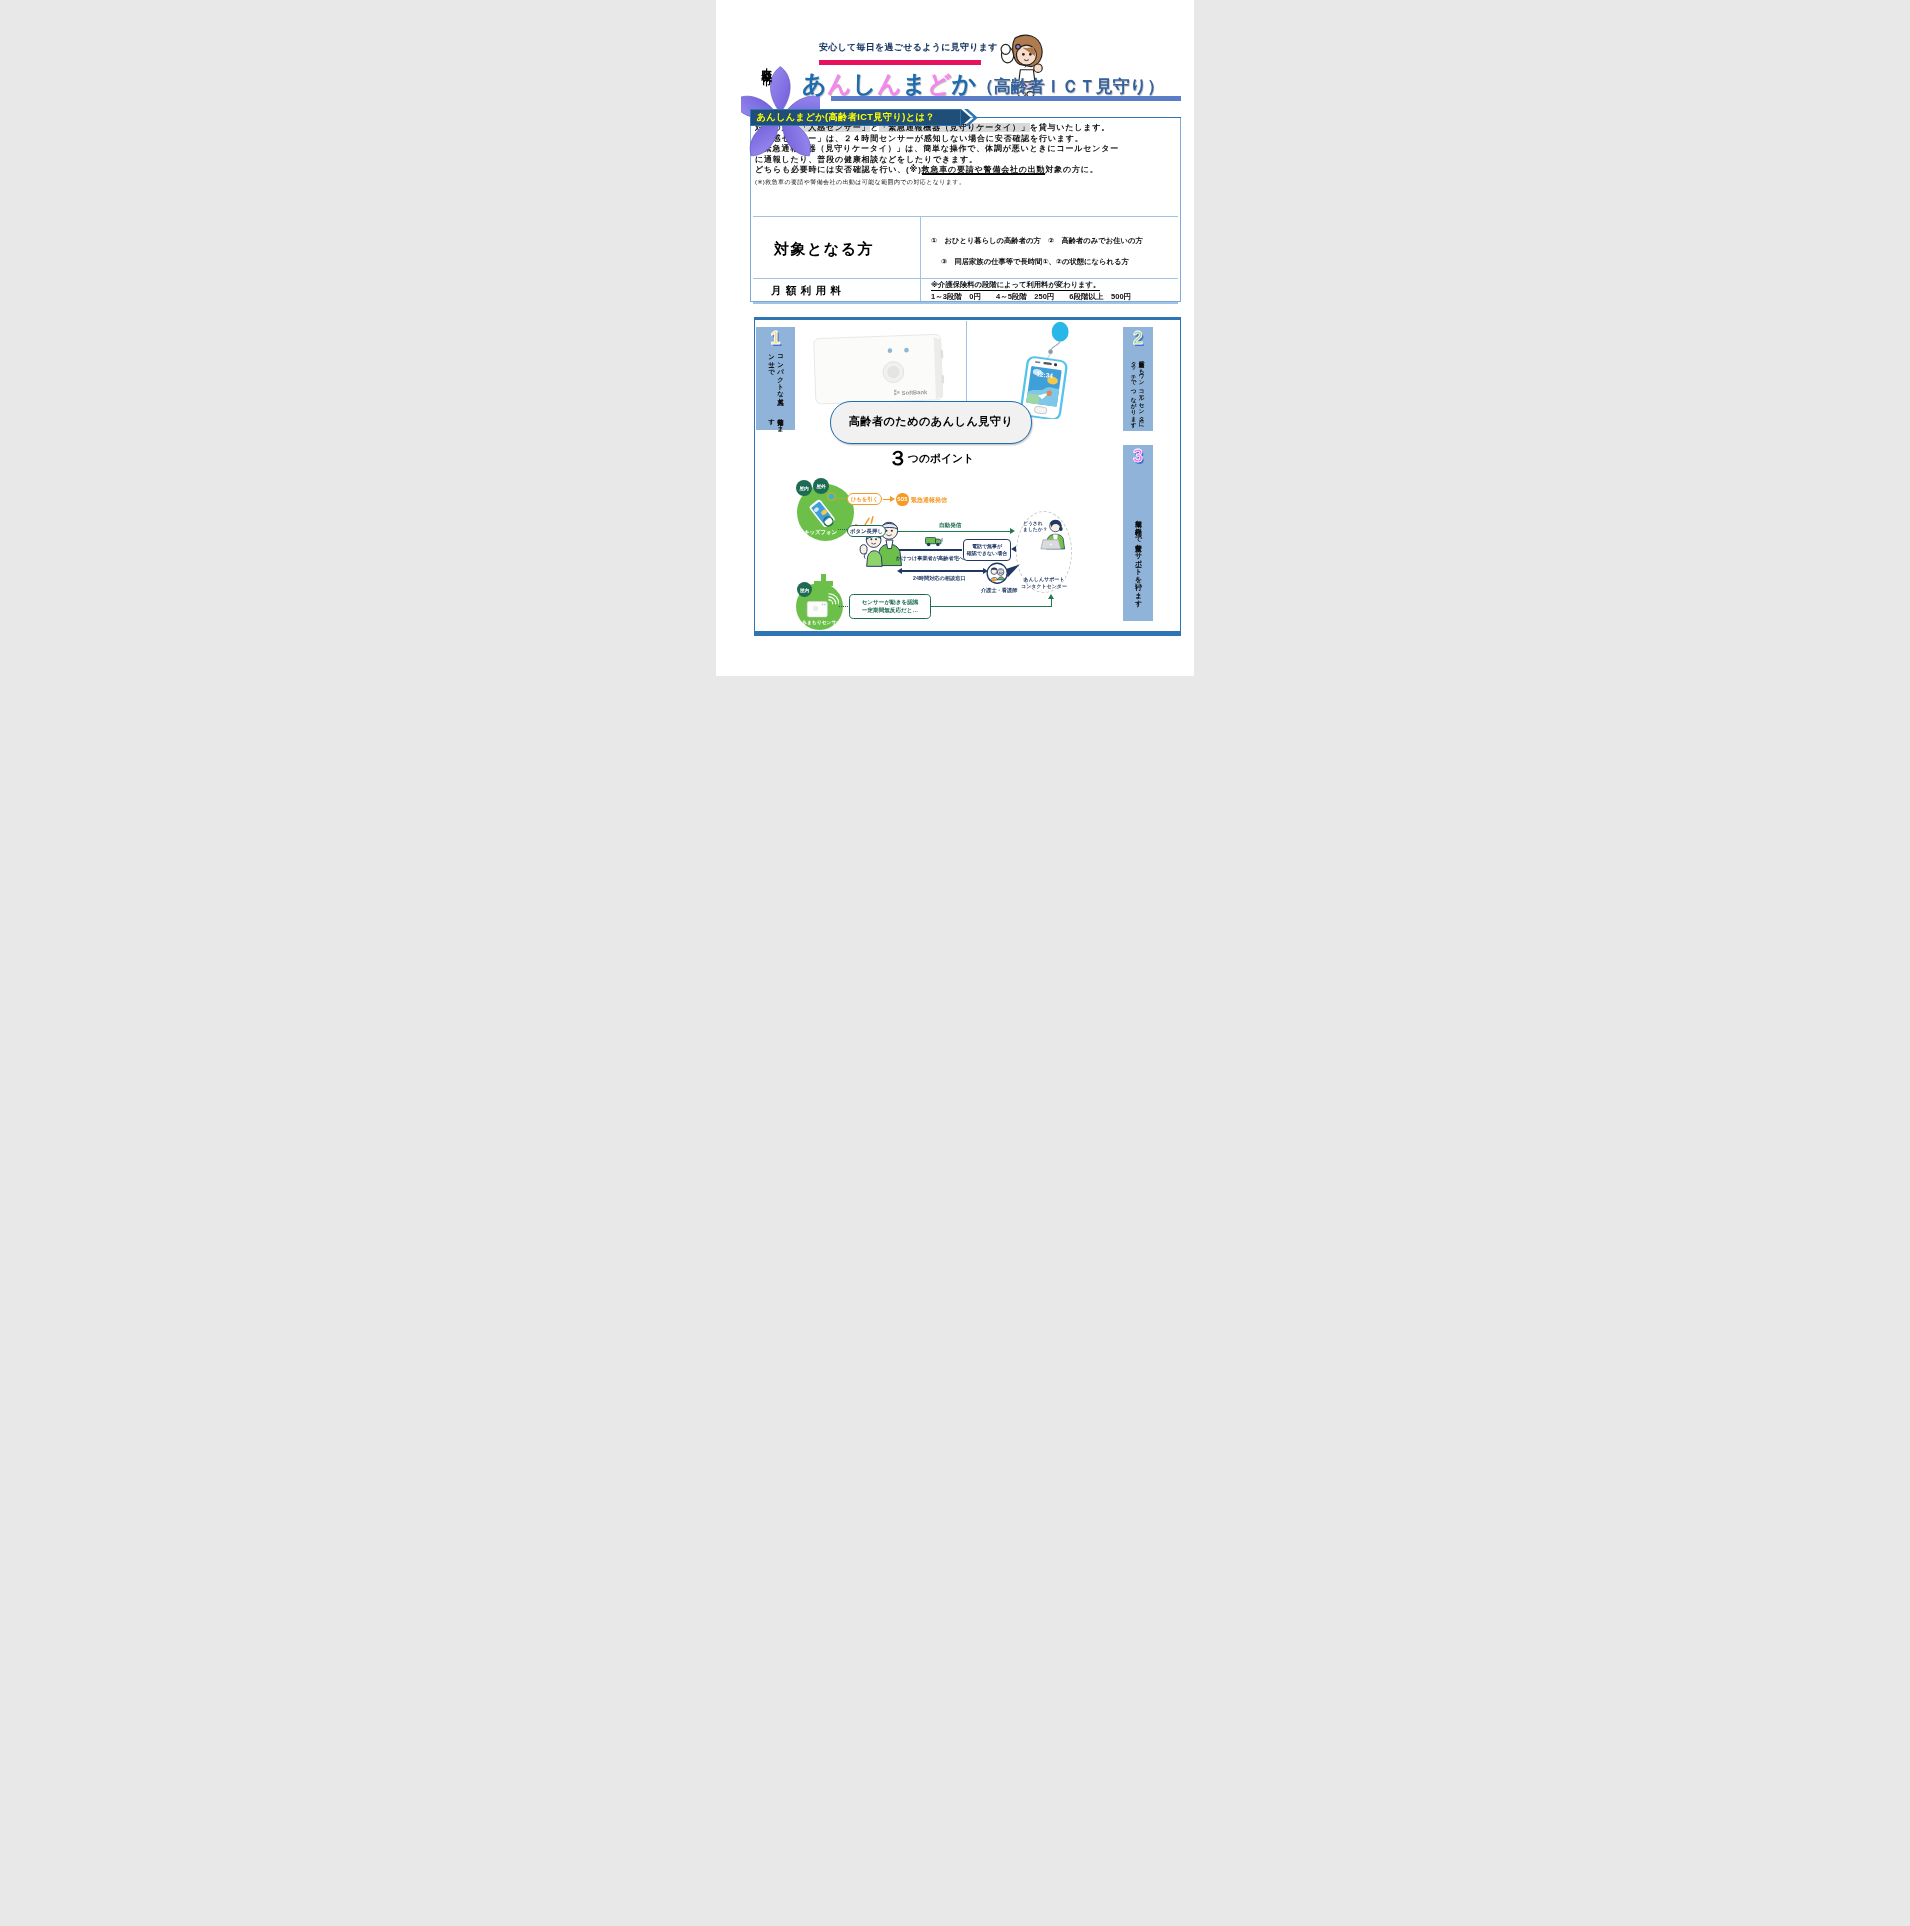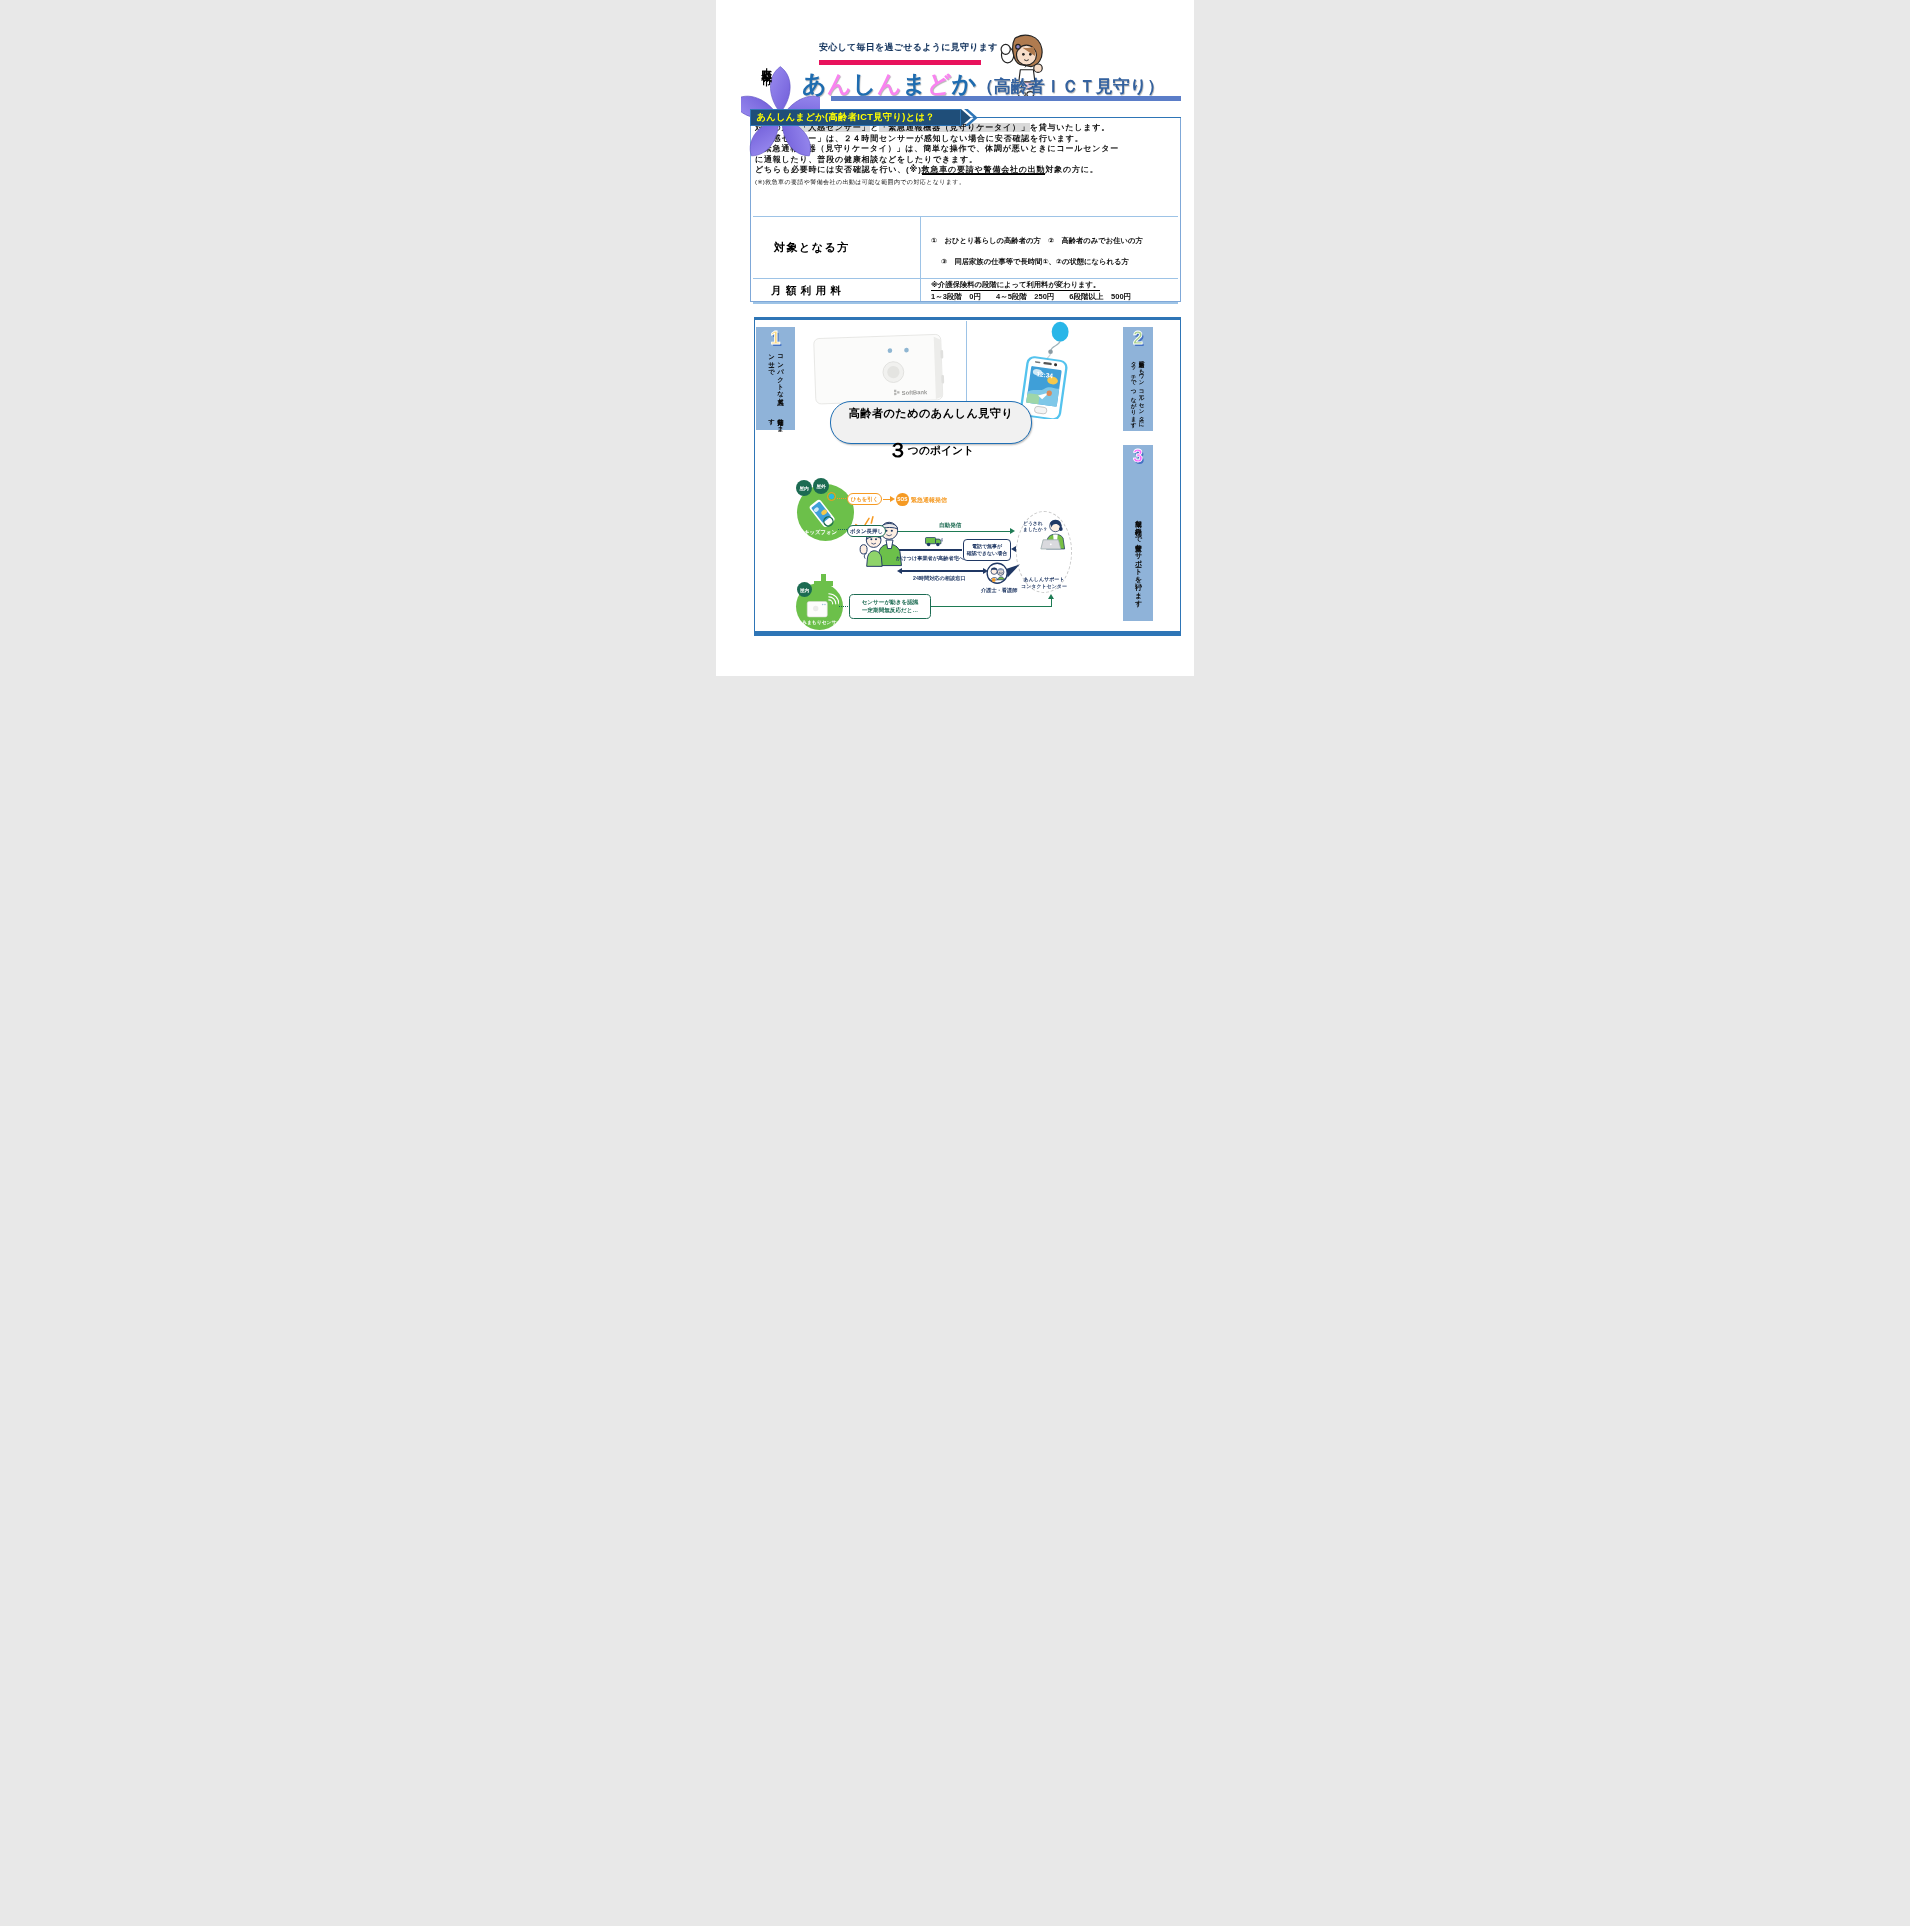--- a/index.html
+++ b/index.html
@@ -52,21 +52,21 @@
     -webkit-text-stroke:0.8px #ffffff;}
   .num1{color:#F9D77E;text-shadow:1.5px 1.5px 0 #4472C4;}
   .num2{color:#A9D18E;text-shadow:1.5px 1.5px 0 #4472C4;}
   .num3{color:#FF66FF;text-shadow:1.5px 1.5px 0 #4472C4;}
   .vtext{display:flex;justify-content:center;writing-mode:vertical-rl;text-orientation:upright;
     color:#0c0c0c;font-weight:600;margin:2.3px auto 0;}
   .vtext span{display:block;}
 
   .point-box{left:114px;top:401px;width:202px;height:43px;background:#F1F1F1;border:1.9px solid #1F6FB5;
     border-radius:21px;text-align:center;z-index:5;box-shadow:0.8px 1.2px 1.5px rgba(0,0,0,.25);}
-  .pb-l1{font-size:11.2px;font-weight:800;color:#000;margin-top:4px;letter-spacing:0.4px;}
+  .pb-l1{font-size:11.2px;font-weight:800;color:#000;margin-top:12px;letter-spacing:0.4px;}
   .pb-l2{font-size:10.8px;font-weight:800;color:#000;line-height:1;margin-top:19px;}
   .pb-big{font-size:20px;font-weight:800;vertical-align:-3.1px;}
 
   
   .gcircle{border-radius:50%;background:#6CC04A;}
   .badge{border-radius:50%;background:#1C6B52;color:#fff;font-size:4.8px;font-weight:bold;
     display:flex;align-items:center;justify-content:center;z-index:3;}
   .gpill{background:#fff;border-radius:6.2px;display:flex;align-items:center;justify-content:center;
     font-weight:bold;z-index:3;text-align:center;}
   .orange-t{color:#F59A23;} .navy-t{color:#203864;} .dgreen-t{color:#1C6B52;}
@@ -154,21 +154,21 @@
     <div>に通報したり、普段の健康相談などをしたりできます。</div>
     <div><span>どちらも必要時には安否確認を行い、(※)</span><span class="ul">救急車の要請や警備会社の出動</span><span>対象の方に。</span></div>
     <div class="note">(※)救急車の要請や警備会社の出動は可能な範囲内での対応となります。</div>
   </div>
 
   <div class="abs tline" style="left:37px;top:216px;width:425px;height:1.2px;"></div>
   <div class="abs tline" style="left:37px;top:278px;width:425px;height:1.2px;"></div>
   <div class="abs tline" style="left:37px;top:302px;width:425px;height:1.5px;"></div>
   <div class="abs tline" style="left:204px;top:216px;width:0.8px;height:85px;"></div>
 
-  <div class="abs t-label" style="left:58px;top:240px;font-size:11px;letter-spacing:1.5px;">対象となる方</div>
+  <div class="abs t-label" style="left:58px;top:240px;font-size:15px;letter-spacing:1.5px;">対象となる方</div>
   <div class="abs t-cell" style="left:215px;top:236px;font-size:7.3px;">①　おひとり暮らしの高齢者の方　②　高齢者のみでお住いの方</div>
   <div class="abs t-cell" style="left:225px;top:257px;font-size:7.3px;">③　同居家族の仕事等で長時間①、②の状態になられる方</div>
 
   <div class="abs t-label" style="left:55px;top:284px;font-size:10.4px;letter-spacing:0.8px;">月 額 利 用 料</div>
   <div class="abs t-cell" style="left:215px;top:280px;font-size:7.3px;border-bottom:0.8px solid #000;padding-bottom:0.4px;">※介護保険料の段階によって利用料が変わります。</div>
   <div class="abs t-cell" style="left:215px;top:292px;font-size:7.5px;">1～3段階　0円　　4～5段階　250円　　6段階以上　500円</div>
 
   <div class="abs bottom-box"></div>
   <div class="abs v-divider"></div>
 

